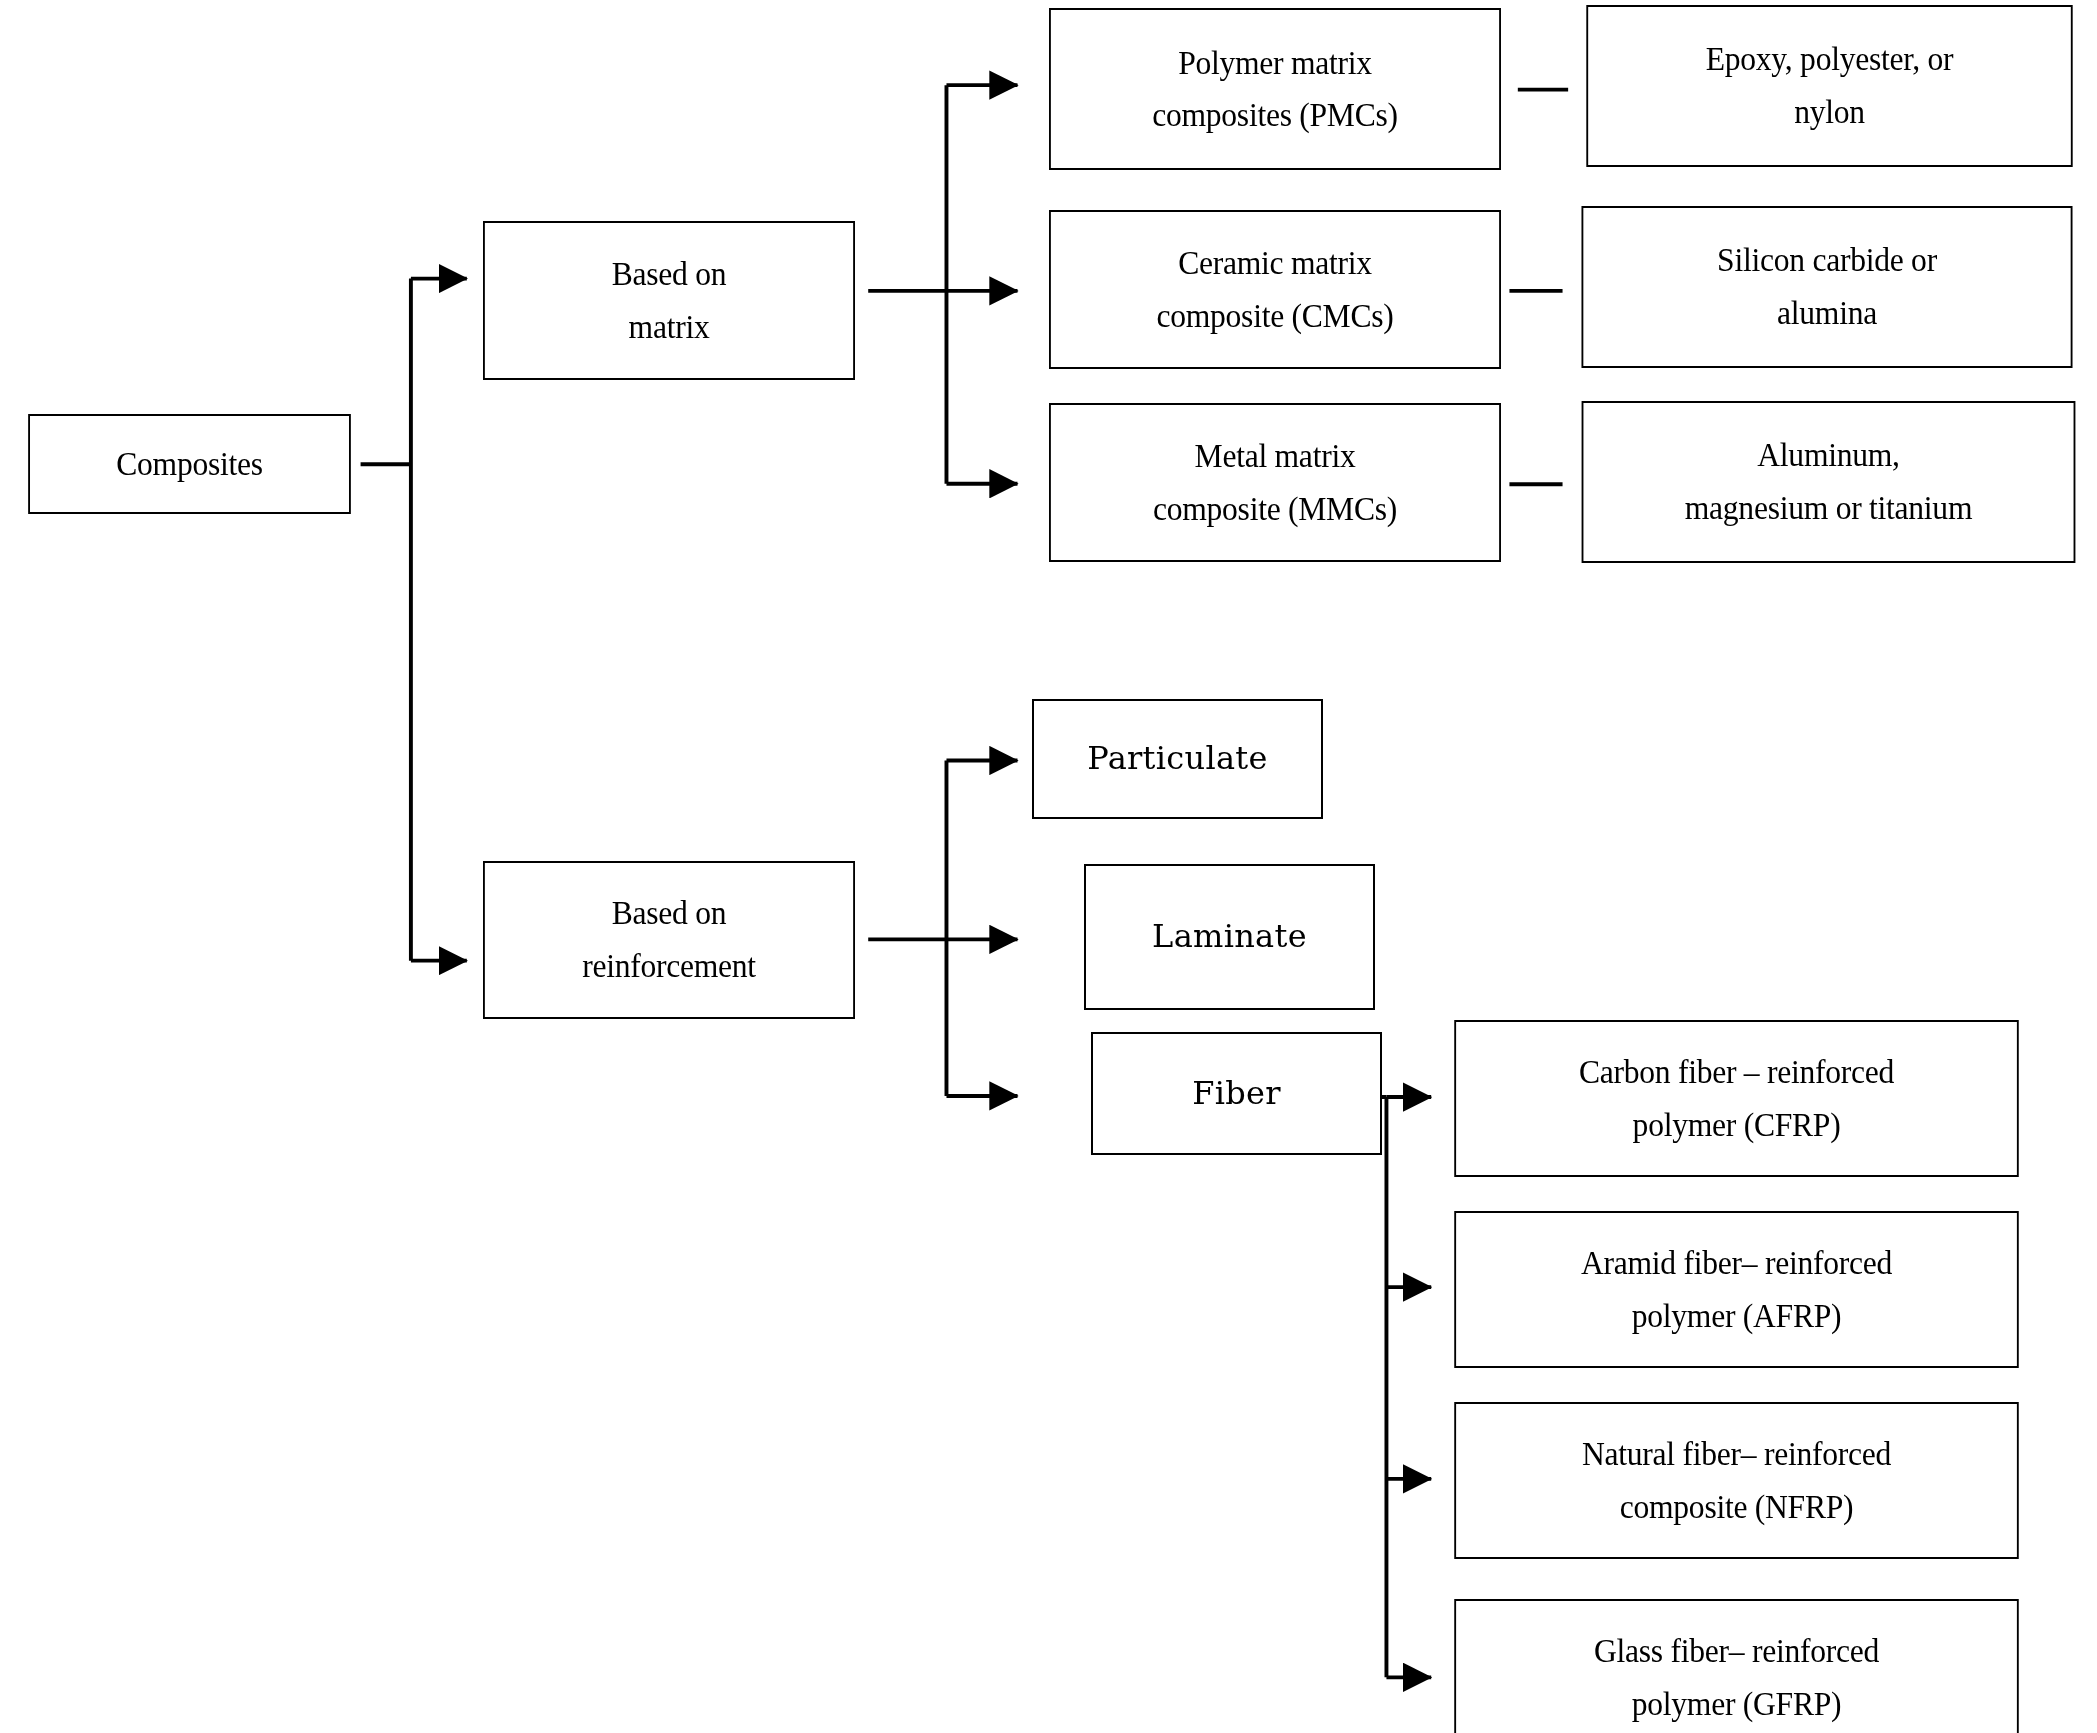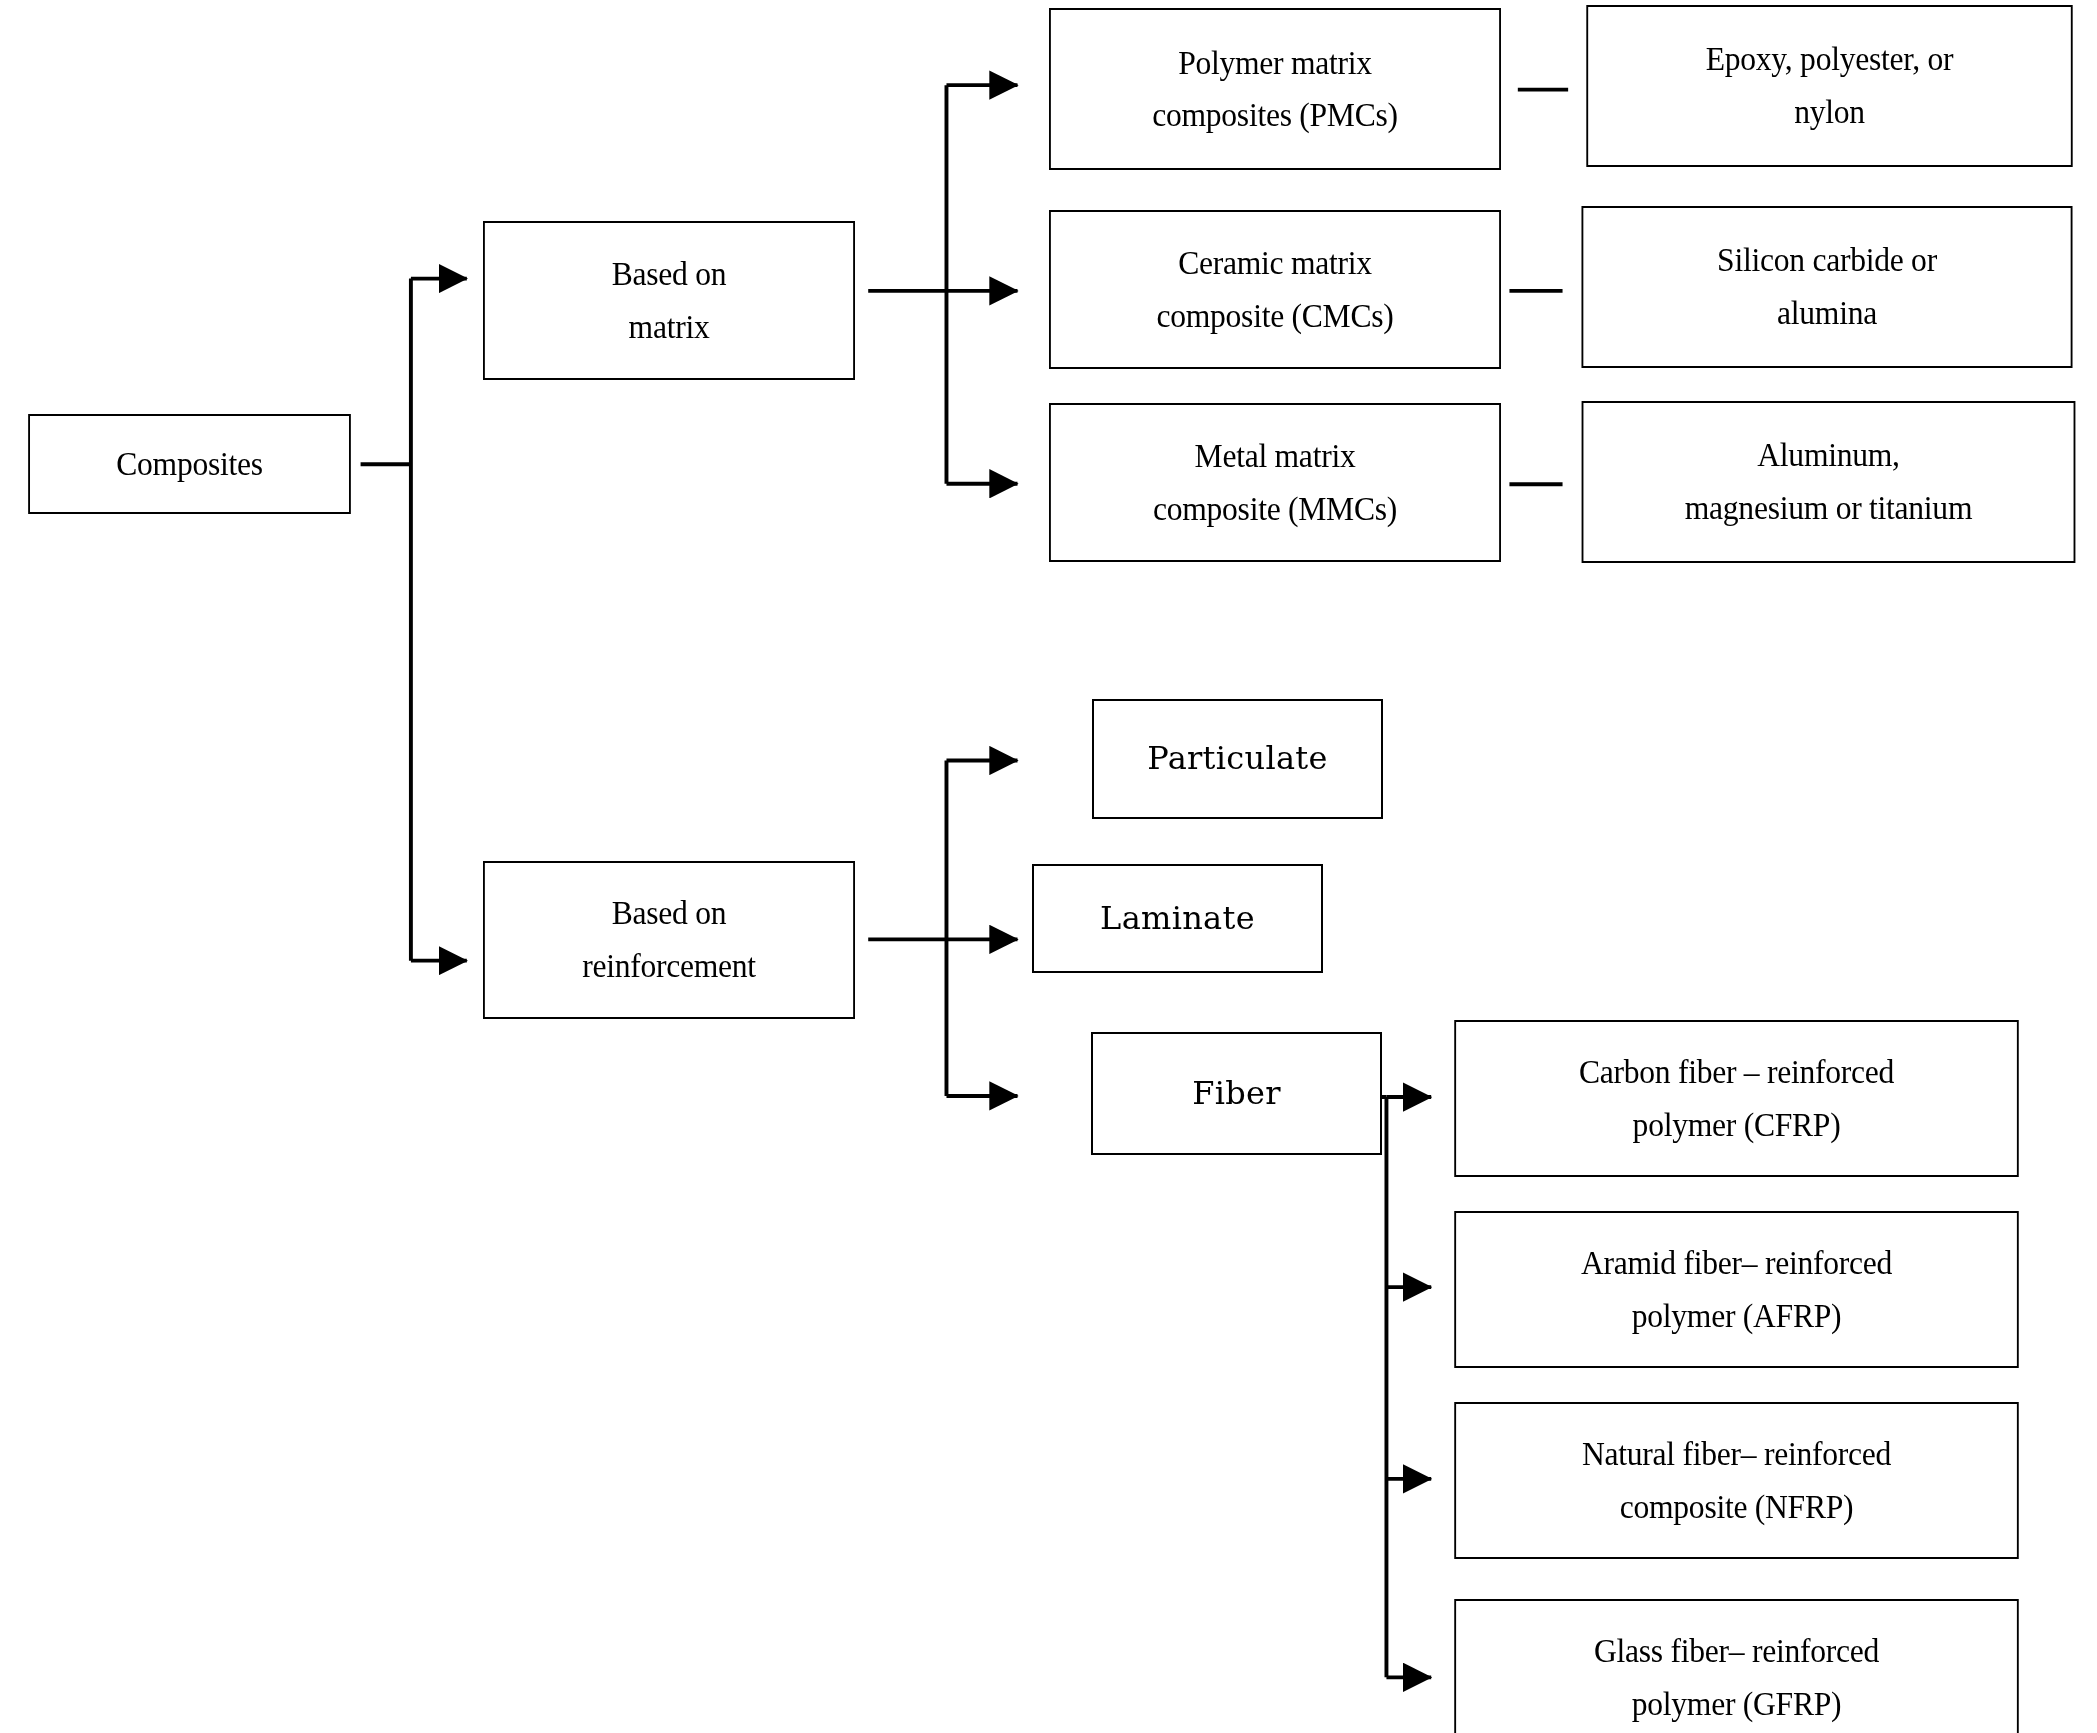--- a/index.html
+++ b/index.html
@@ -140,25 +140,25 @@
 
   <div class="node-box cond" style="left:1032px; top:403px; width:486px; height:159px;">
     <span class="node-label">Metal matrix
 composite (MMCs)</span>
   </div>
   <div class="node-box cond" style="left:1563px; top:401px; width:531px; height:162px;">
     <span class="node-label">Aluminum,
 magnesium or titanium</span>
   </div>
 
-  <div class="node-box plain" style="left:1092px; top:699px; width:291px; height:120px;">
+  <div class="node-box plain" style="left:1032px; top:699px; width:291px; height:120px;">
     <span class="node-label">Particulate</span>
   </div>
 
-  <div class="node-box plain" style="left:1032px; top:864px; width:291px; height:109px;">
+  <div class="node-box plain" style="left:1084px; top:864px; width:291px; height:146px;">
     <span class="node-label">Laminate</span>
   </div>
 
   <div class="node-box plain" style="left:1091px; top:1032px; width:291px; height:123px;">
     <span class="node-label">Fiber</span>
   </div>
 
   <div class="node-box cond" style="left:1433px; top:1020px; width:607px; height:157px;">
     <span class="node-label">Carbon fiber – reinforced
 polymer (CFRP)</span>

